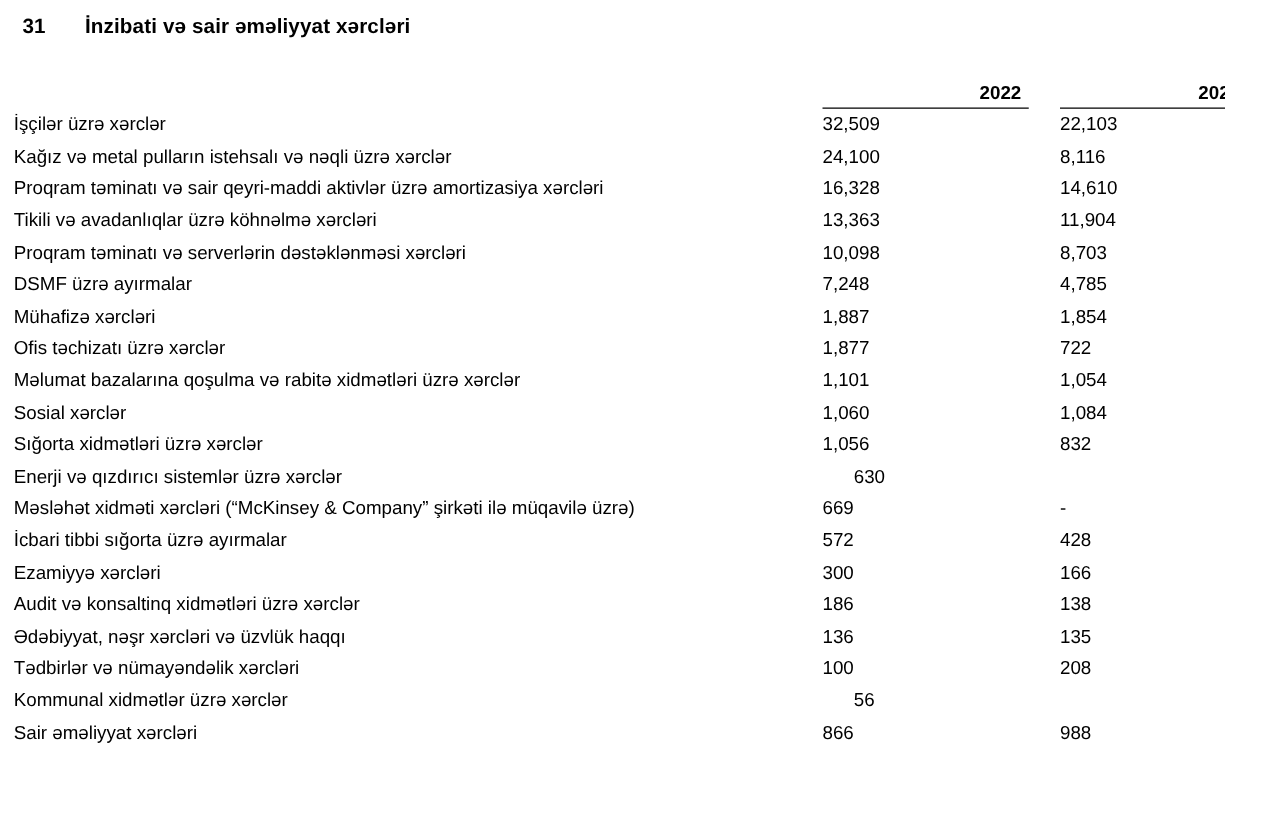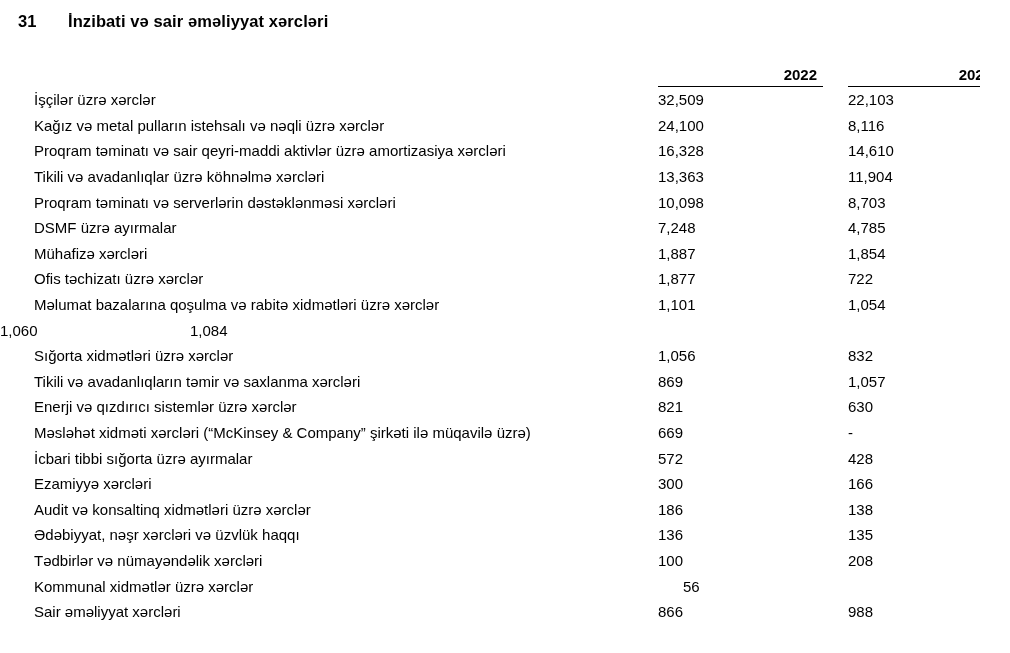--- a/index.html
+++ b/index.html
@@ -13,21 +13,21 @@
   .title-row{
     position:absolute;top:12px;left:18px;
     font-size:16.5px;font-weight:bold;
     white-space:nowrap;letter-spacing:0.1px;
   }
   .section-num{display:inline-block;width:50px;}
   .table{position:absolute;top:60px;left:0;width:1010px;}
   .row{display:flex;align-items:center;font-size:15px;}
   .row .label{
     width:658px;box-sizing:border-box;
-    padding-left:34px;
+    padding-left:11px;
     white-space:nowrap;overflow:hidden;
   }
   .num{
     box-sizing:border-box;text-align:left;padding-right:6px;
     white-space:nowrap;
   }
   .c1{width:165px;}
   .c2{width:150px;}
   .colgap{width:25px;}
   .rowpad{width:12px;}
@@ -120,42 +120,35 @@
           <div class="rowpad"></div>
         </div>
         <div class="row data-row">
           <div class="label">Məlumat bazalarına qoşulma və rabitə xidmətləri üzrə xərclər</div>
           <div class="num c1">1,101</div>
           <div class="colgap"></div>
           <div class="num c2">1,054</div>
           <div class="rowpad"></div>
         </div>
         <div class="row data-row">
+          <div class="label">Sosial xərclər</div>
           <div class="num c1">1,060</div>
           <div class="colgap"></div>
           <div class="num c2">1,084</div>
           <div class="rowpad"></div>
         </div>
         <div class="row data-row">
           <div class="label">Sığorta xidmətləri üzrə xərclər</div>
           <div class="num c1">1,056</div>
           <div class="colgap"></div>
           <div class="num c2">832</div>
           <div class="rowpad"></div>
         </div>
         <div class="row data-row">
-          <div class="label">Tikili və avadanlıqların təmir və  saxlanma xərcləri</div>
-          <div class="num c1">869</div>
-          <div class="colgap"></div>
-          <div class="num c2">1,057</div>
-          <div class="rowpad"></div>
-        </div>
-        <div class="row data-row">
           <div class="label">Enerji və qızdırıcı sistemlər üzrə xərclər</div>
-          <div class="num c1">821</div>
           <div class="colgap"></div>
           <div class="num c2">630</div>
           <div class="rowpad"></div>
         </div>
         <div class="row data-row">
           <div class="label">Məsləhət xidməti xərcləri (“McKinsey &amp; Company” şirkəti ilə müqavilə üzrə)</div>
           <div class="num c1">669</div>
           <div class="colgap"></div>
           <div class="num c2">-</div>
           <div class="rowpad"></div>

